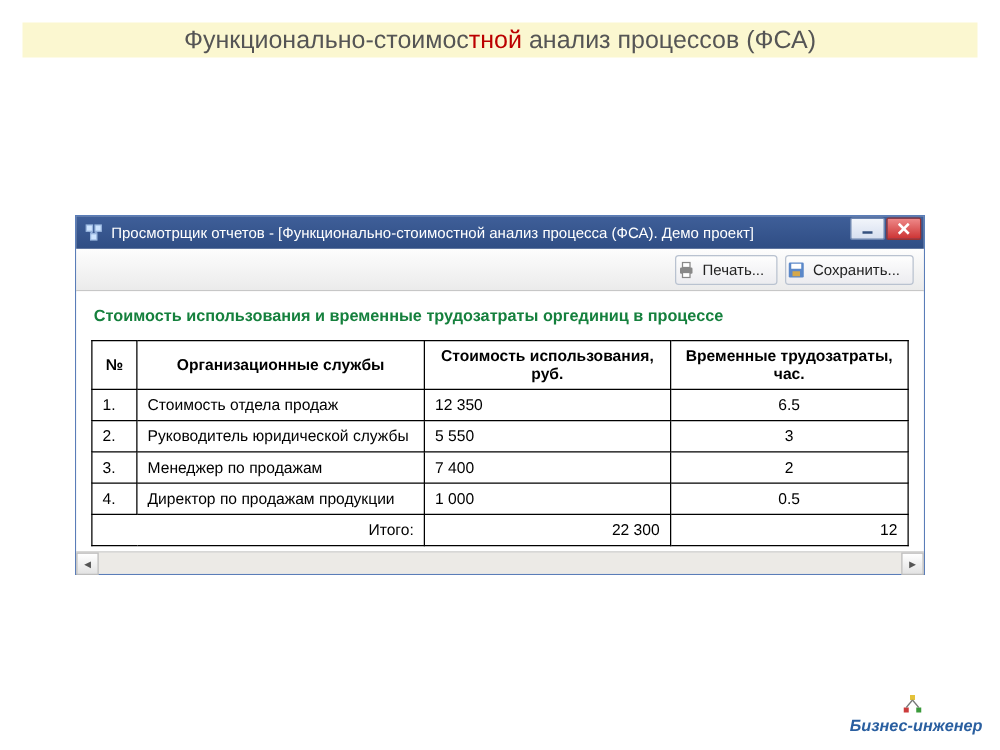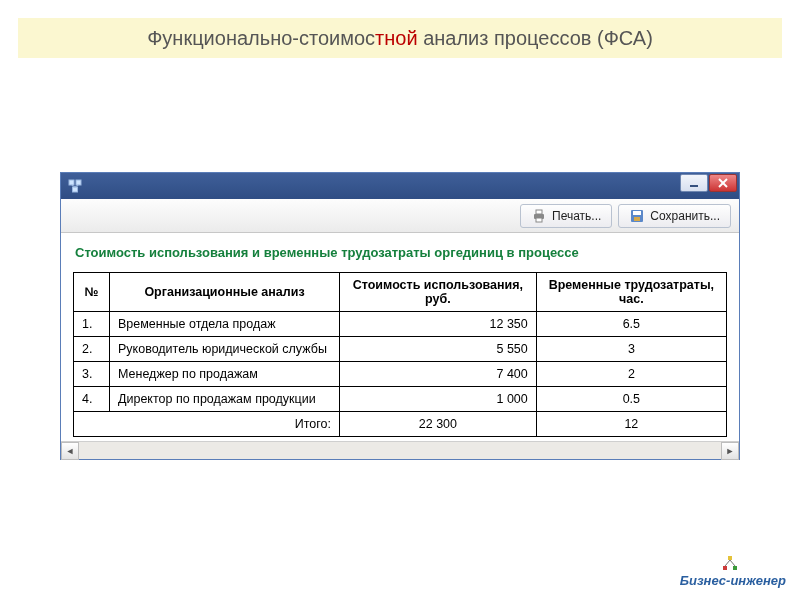--- a/index.html
+++ b/index.html
@@ -10,21 +10,21 @@
     background: #fff;
     overflow: hidden;
   }
   .slide {
     position: relative;
     width: 800px; height: 600px;
   }
   .slide-title-band {
     position: absolute;
     left: 18px; top: 18px;
-    width: 764px; height: 40px;
+    width: 764px; height: 28px;
     background: #fbf7d0;
     display: flex;
     align-items: center;
     justify-content: center;
     color: #555;
     font-size: 20px;
   }
   .slide-title-band .hl { color: #b00; }
 
   .app-window {
@@ -83,21 +83,21 @@
   }
   .tbutton {
     height: 24px;
     border: 1px solid #b9c2d0;
     background: linear-gradient(#fefefe, #ececf0);
     border-radius: 3px;
     font-size: 12px;
     color: #222;
     display: inline-flex;
     align-items: center;
-    padding: 0 10px 0 10px;
+    padding: 0 10px 0 0;
     cursor: pointer;
   }
   .tbutton .ticon {
     width: 16px; height: 16px;
     margin-right: 5px;
     display: inline-flex; align-items: center; justify-content: center;
   }
   .report-body {
     background: #fff;
     padding: 10px 12px 4px 12px;
@@ -118,27 +118,27 @@
     border: 1px solid #000;
     padding: 5px 8px;
   }
   table.report th {
     font-weight: bold;
     text-align: center;
     background: #fff;
   }
   .col-n { width: 36px; text-align: left; }
   .col-org { width: 230px; text-align: left; }
-  .col-cost { text-align: right; }
+  .col-cost { text-align: left; }
   .col-hours { text-align: center; }
   table.report tr.total td {
     font-weight: normal;
   }
   table.report tr.total td.lbl { text-align: right; }
-  table.report tr.total td.v { text-align: center; }
+  table.report tr.total td.v { text-align: right; }
 
   .hscroll {
     height: 18px;
     background: #eceae6;
     border-top: 1px solid #cfcfcf;
     position: relative;
   }
   .hscroll .arrow {
     position: absolute; top: 0;
     width: 18px; height: 18px;
@@ -184,20 +184,21 @@
     <div class="titlebar">
       <span class="app-icon">
         <svg width="14" height="14" viewBox="0 0 14 14">
           <rect x="1" y="1" width="5" height="5" fill="#cde4ff" stroke="#9ab7e0"></rect>
           <rect x="8" y="1" width="5" height="5" fill="#cde4ff" stroke="#9ab7e0"></rect>
           <rect x="4.5" y="8" width="5" height="5" fill="#cde4ff" stroke="#9ab7e0"></rect>
           <line x1="3.5" y1="6" x2="7" y2="8" stroke="#9ab7e0"></line>
           <line x1="10.5" y1="6" x2="7" y2="8" stroke="#9ab7e0"></line>
         </svg>
       </span>
+      <span>Просмотрщик отчетов -   [Функционально-стоимостной анализ процесса (ФСА). Демо проект]</span>
       <div class="win-controls">
         <div class="win-btn">
           <svg width="10" height="10">
               <line x1="1" y1="8" x2="9" y2="8" stroke="#35507e" stroke-width="2"></line>
             </svg>
         </div>
         <div class="win-btn close">
           <svg width="10" height="10">
               <line x1="1" y1="1" x2="9" y2="9" stroke="#fff" stroke-width="2"></line>
               <line x1="9" y1="1" x2="1" y2="9" stroke="#fff" stroke-width="2"></line>
@@ -228,29 +229,29 @@
         <span>Сохранить...</span>
       </button>
     </div>
 
     <div class="report-body">
       <div class="report-caption">Стоимость использования и временные трудозатраты оргединиц в процессе</div>
       <table class="report">
         <thead>
           <tr>
             <th class="col-n">№</th>
-            <th class="col-org">Организационные анализ</th>
+            <th class="col-org">Организационные службы</th>
             <th class="col-cost">Стоимость использования, руб.</th>
             <th class="col-hours">Временные трудозатраты, час.</th>
           </tr>
         </thead>
         <tbody id="report-rows">
             <tr>
               <td class="col-n">1.</td>
-              <td class="col-org">Временные отдела продаж</td>
+              <td class="col-org">Стоимость отдела продаж</td>
               <td class="col-cost">12 350</td>
               <td class="col-hours">6.5</td>
             </tr>
             <tr>
               <td class="col-n">2.</td>
               <td class="col-org">Руководитель юридической службы</td>
               <td class="col-cost">5 550</td>
               <td class="col-hours">3</td>
             </tr>
             <tr>

